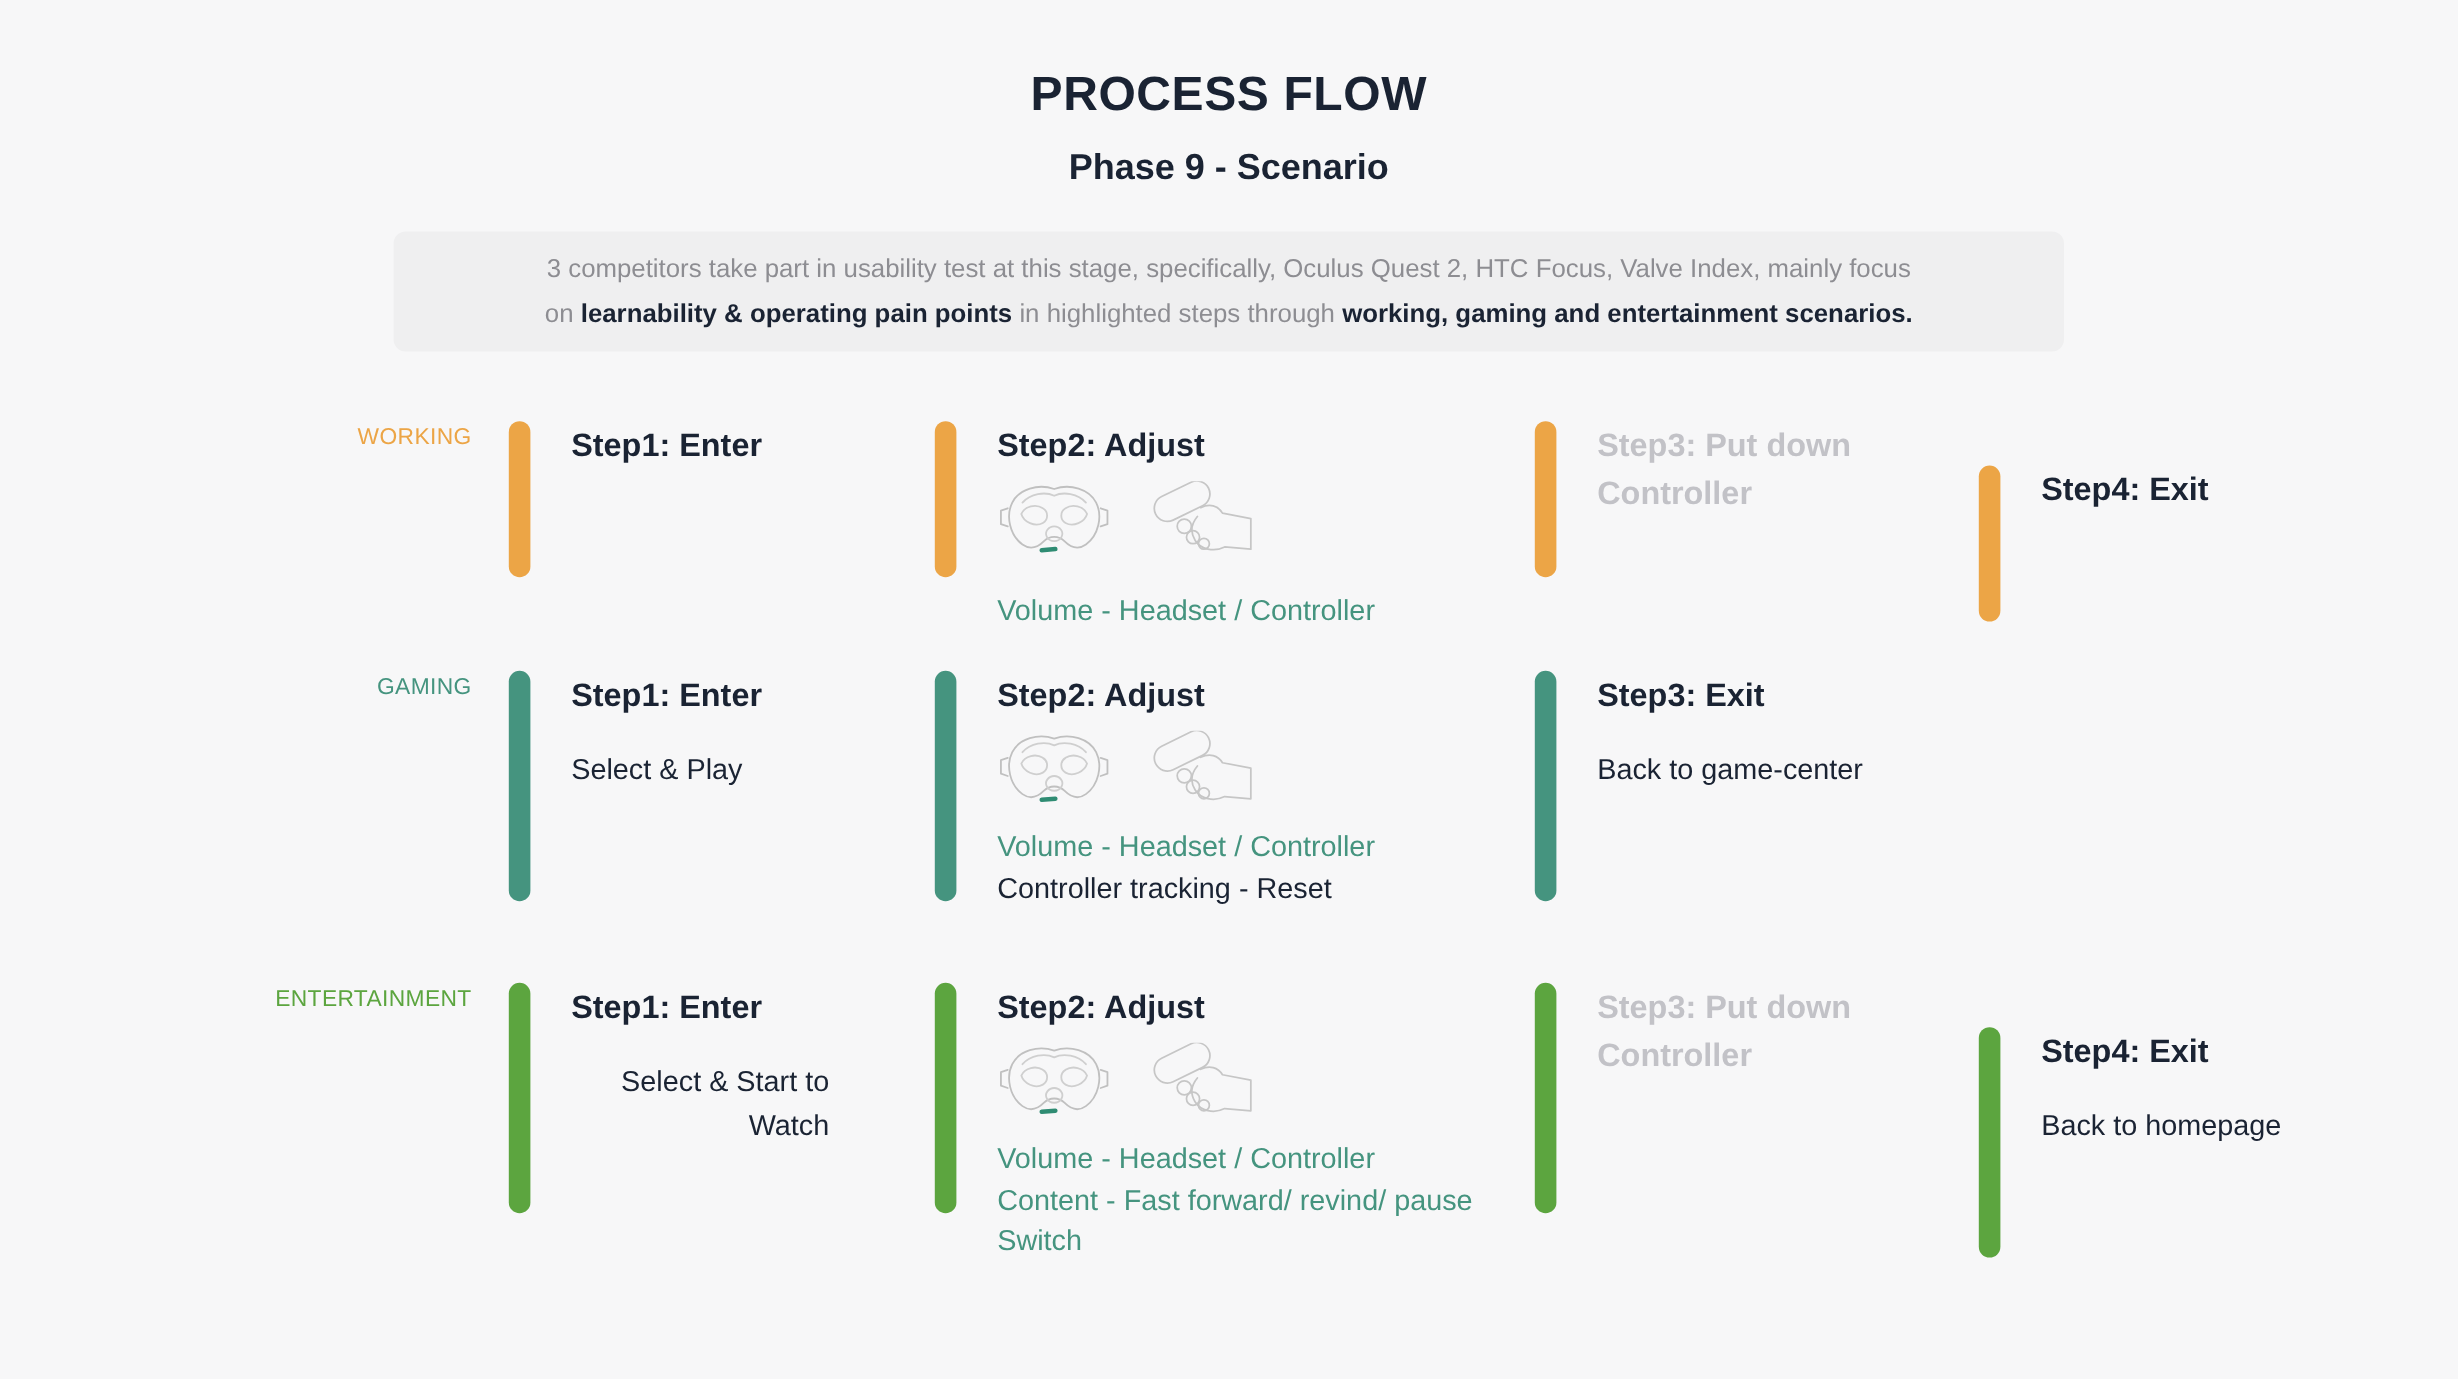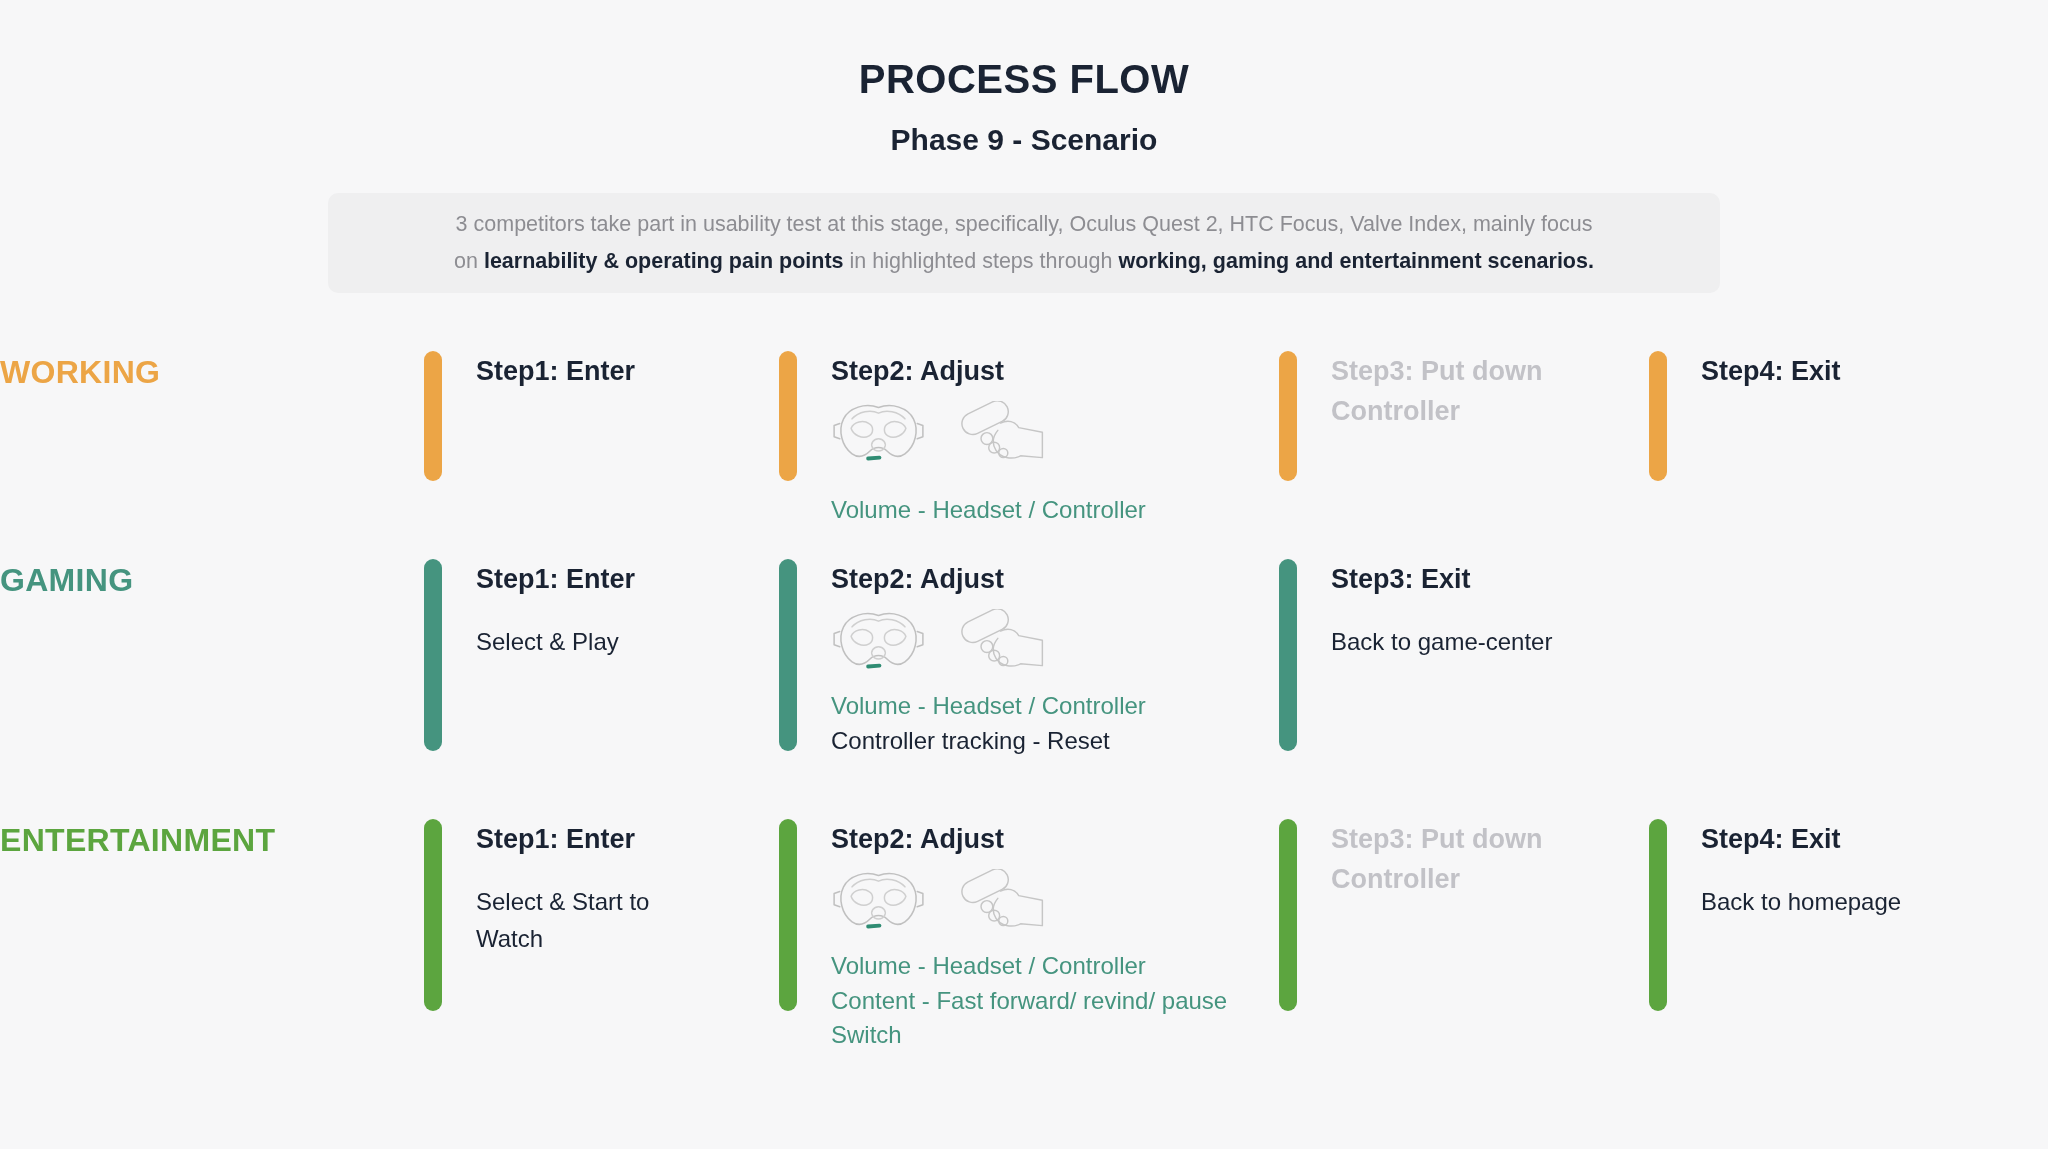--- a/index.html
+++ b/index.html
@@ -24,37 +24,37 @@
     border-radius:10px; padding:13px 30px; text-align:center;
     font-size:21.5px; line-height:37px; color:var(--desc-gray,#8D8D92);
   }
   .desc-box b { color:var(--navy,#1A2333); font-weight:700; }
 
   .rows { margin-top:58px; }
   .row { display:flex; align-items:flex-start; }
   .row-1 { min-height:208px; }
   .row-2 { min-height:260px; }
   .row-label {
-    width:393px; font-size:32px; font-weight:700;
+    width:393px; text-align:right; font-size:19px; font-weight:400;
     letter-spacing:0.3px; color:var(--row-color); padding-top:3px; flex:none;
   }
   .cell { display:flex; align-items:flex-start; flex:none; }
-  .c1 { width:355px; } .c2 { width:500px; } .c3 { width:370px; } .c4 { flex:1; }
+  .c1 { width:355px; } .c2 { width:500px; } .c3 { width:370px; } .c4 { flex:1;margin-top:37px; }
   .bar {
     width:18px; border-radius:9px; background:var(--row-color);
     margin-left:31px; flex:none;
   }
   .row-1 .bar { height:130px; }
   .row-2 .bar, .row-3 .bar { height:192px; }
   .content { margin-left:34px; flex:1; min-width:0; }
   .step-title { font-size:27px; font-weight:700; line-height:40px; color:var(--navy,#1A2333); }
   .step-title.muted { color:var(--muted-step,#C2C2C7); }
   .w250 { max-width:255px; }
   .sub { margin-top:24px; font-size:24px; line-height:37px; color:var(--navy,#1A2333); }
-  .w215 { max-width:215px; }
+  .w215 { max-width:215px;text-align:right; }
   .icons { display:flex; align-items:flex-end; gap:20px; margin-top:4px; height:72px; }
   .teal-block { margin-top:14px; font-size:24px; line-height:34.5px; color:var(--teal,#45947F); max-width:400px; }
   .teal-block.gap-lg { margin-top:26px; }
   .dark-line { font-size:24px; line-height:34.5px; color:var(--navy,#1A2333); }
 </style>
 </head>
 <body>
 
 <div class="header">
   <div class="page-title">PROCESS FLOW</div>

